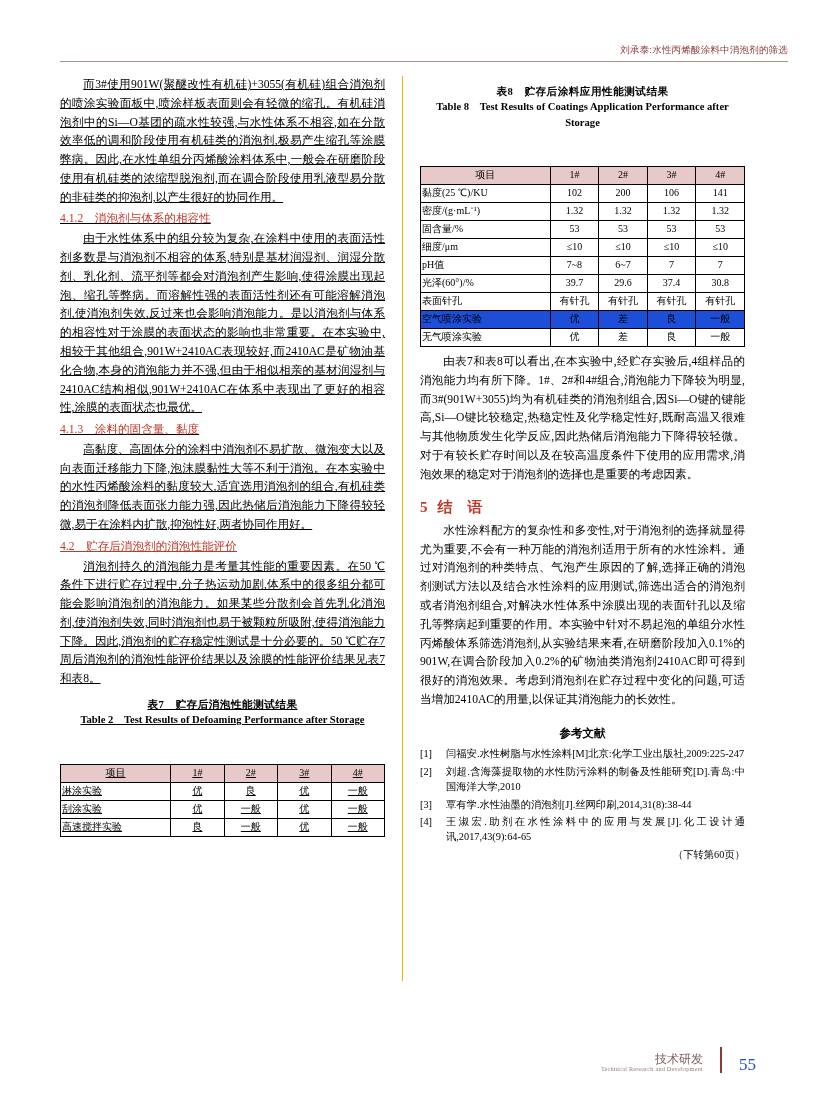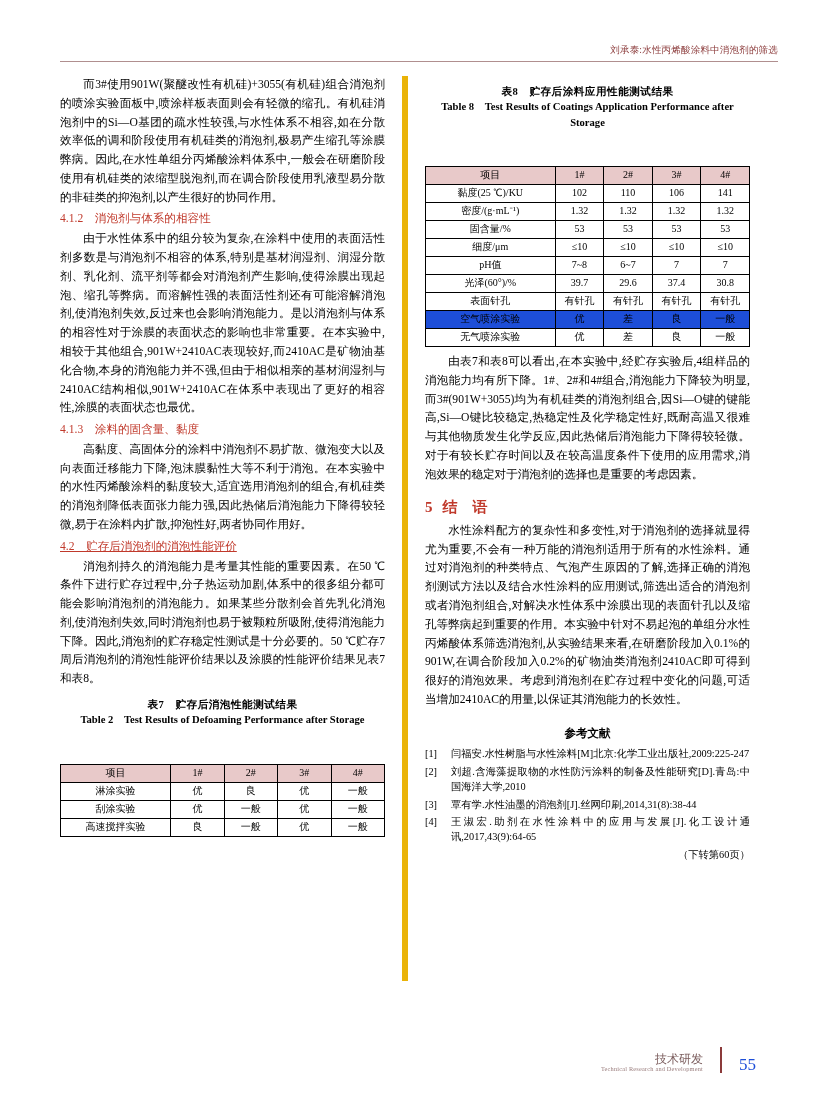--- a/index.html
+++ b/index.html
@@ -6,21 +6,21 @@
   body{
     width:816px;height:1099px;
     background:#ffffff;
     font-family:"Liberation Serif", serif;
     color:#000;
     position:relative;
     overflow:hidden;
   }
   .page{
     position:absolute; inset:0;
-    padding:44px 38px 30px 60px;
+    padding:44px 28px 30px 60px;
     box-sizing:border-box;
   }
   
   .header{
     text-align:right;
     font-size:9.5px;
     color:#8b3a3a;
     padding-bottom:4px;
     border-bottom:1px solid #b08f8f;
     letter-spacing:.2px;
@@ -30,21 +30,21 @@
     display:flex;
     margin-top:14px;
     height:905px;
   }
   .col{
     width:325px;
     font-size:11.6px;
     line-height:1.62;
     text-align:justify;
   }
-  .col.left{padding-right:17px;border-right:6px solid #eab308;}
+  .col.left{padding-right:17px;border-right:1px solid #eab308;text-decoration:underline;}
   .col.right{padding-left:17px;}
   p{margin:0;text-indent:2em;}
   .sec-h{
     color:#c0392b;
     margin:3px 0 1px 0;
     font-size:11.6px;
     text-indent:0;
   }
   .sec-h.big{
     font-size:15px;
@@ -74,21 +74,21 @@
     margin-top:36px;
   }
   table th,table td{
     border:1px solid #000;
     text-align:center;
     padding:1px 1px;
     height:15px;
     line-height:1.25;
   }
   table th{background:#e8c9c9;font-weight:normal;}
-  table .firstcol{text-align:center;}
+  table .firstcol{text-align:left;}
   table tr.shade td{background:#1d4ed8;}
   .t8 col.c1{width:40%;}
   .t7 col.c1{width:34%;}
   
   .ref-title{
     text-align:center;
     font-weight:bold;
     font-size:11.5px;
     margin:14px 0 4px 0;
   }
@@ -228,21 +228,21 @@
                 <th>1#</th>
                 <th>2#</th>
                 <th>3#</th>
                 <th>4#</th>
               </tr>
             </thead>
           <tbody>
               <tr>
                 <td class="firstcol">黏度(25 ℃)/KU</td>
                 <td>102</td>
-                <td>110</td>
+                <td>200</td>
                 <td>106</td>
                 <td>141</td>
               </tr>
               <tr>
                 <td class="firstcol">密度/(g·mL⁻¹)</td>
                 <td>1.32</td>
                 <td>1.32</td>
                 <td>1.32</td>
                 <td>1.32</td>
               </tr>

